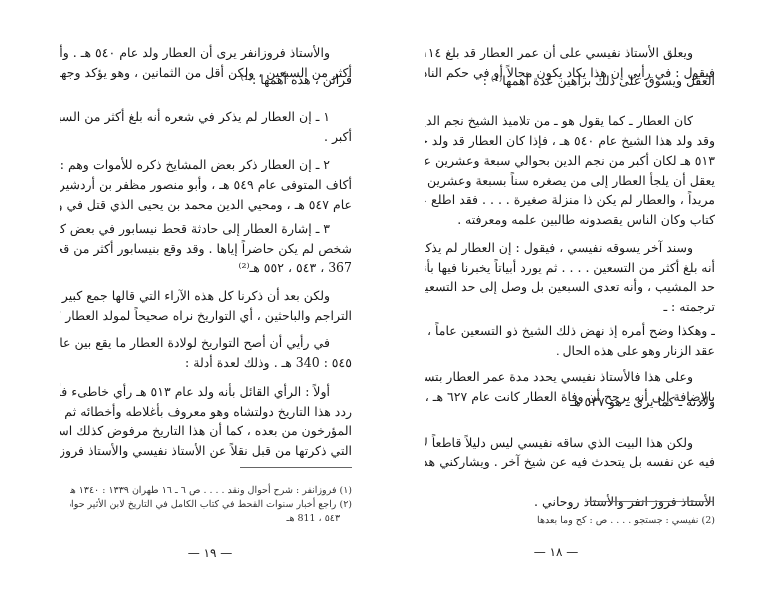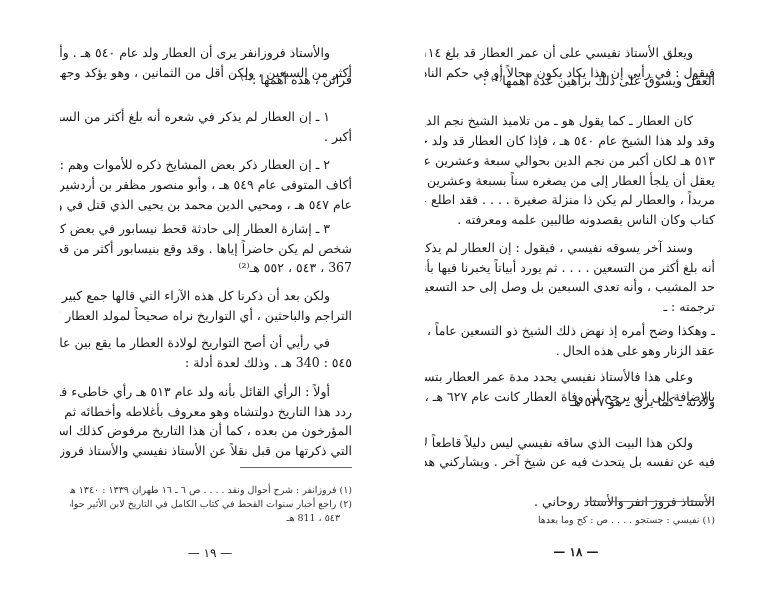--- a/index.html
+++ b/index.html
@@ -74,16 +74,16 @@
       <div class="line last" style="top: 342px; left: 35px; width: 290px; font-family: Liberation Serif, serif;">عقد الزنار وهو على هذه الحال .</div>
       <div class="line" style="top: 368px; left: 35px; width: 268px;">وعلى هذا فالأستاذ نفيسي يحدد مدة عمر العطار بتسعين عاماً</div>
       <div class="line" style="top: 388px; left: 35px; width: 290px;">بالإضافة إلى أنه يرجح أن وفاة العطار كانت عام ٦٢٧ هـ ، أي أن عام</div>
       <div class="line last" style="top: 393px; left: 35px; width: 290px;">ولادته ـ كما يرى ـ هو ٥٣٧ هـ</div>
       <div class="line" style="top: 434px; left: 35px; width: 268px;">ولكن هذا البيت الذي ساقه نفيسي ليس دليلاً قاطعاً لأنه لا يتحدث</div>
       <div class="line" style="top: 453px; left: 35px; width: 290px;">فيه عن نفسه بل يتحدث فيه عن شيخ آخر . ويشاركني هذا الرأي</div>
       <div class="line last" style="top: 473px; left: 35px; width: 290px; margin-top: 20px;">الأستاذ فروز انفر والأستاذ روحاني .</div>
     </div>
   <div class="rule" style="left:195px; width:128px; top:501px;"></div>
   <div id="right-fns">
-      <div class="line fn last" style="top: 513px; left: 35px; width: 290px;">(١) نفيسي : جستجو . . . . ص : كح وما بعدها</div>
+      <div class="line fn last" style="top: 513px; left: 35px; width: 290px;">(2) نفيسي : جستجو . . . . ص : كح وما بعدها</div>
     </div>
-  <div class="pnum" style="left:156px; width:60px; top:545px;font-weight:bold;">— ١٨ —</div>
+  <div class="pnum" style="left:136px; width:60px; top:545px;">— ١٨ —</div>
 </div>
 
 </body></html>

